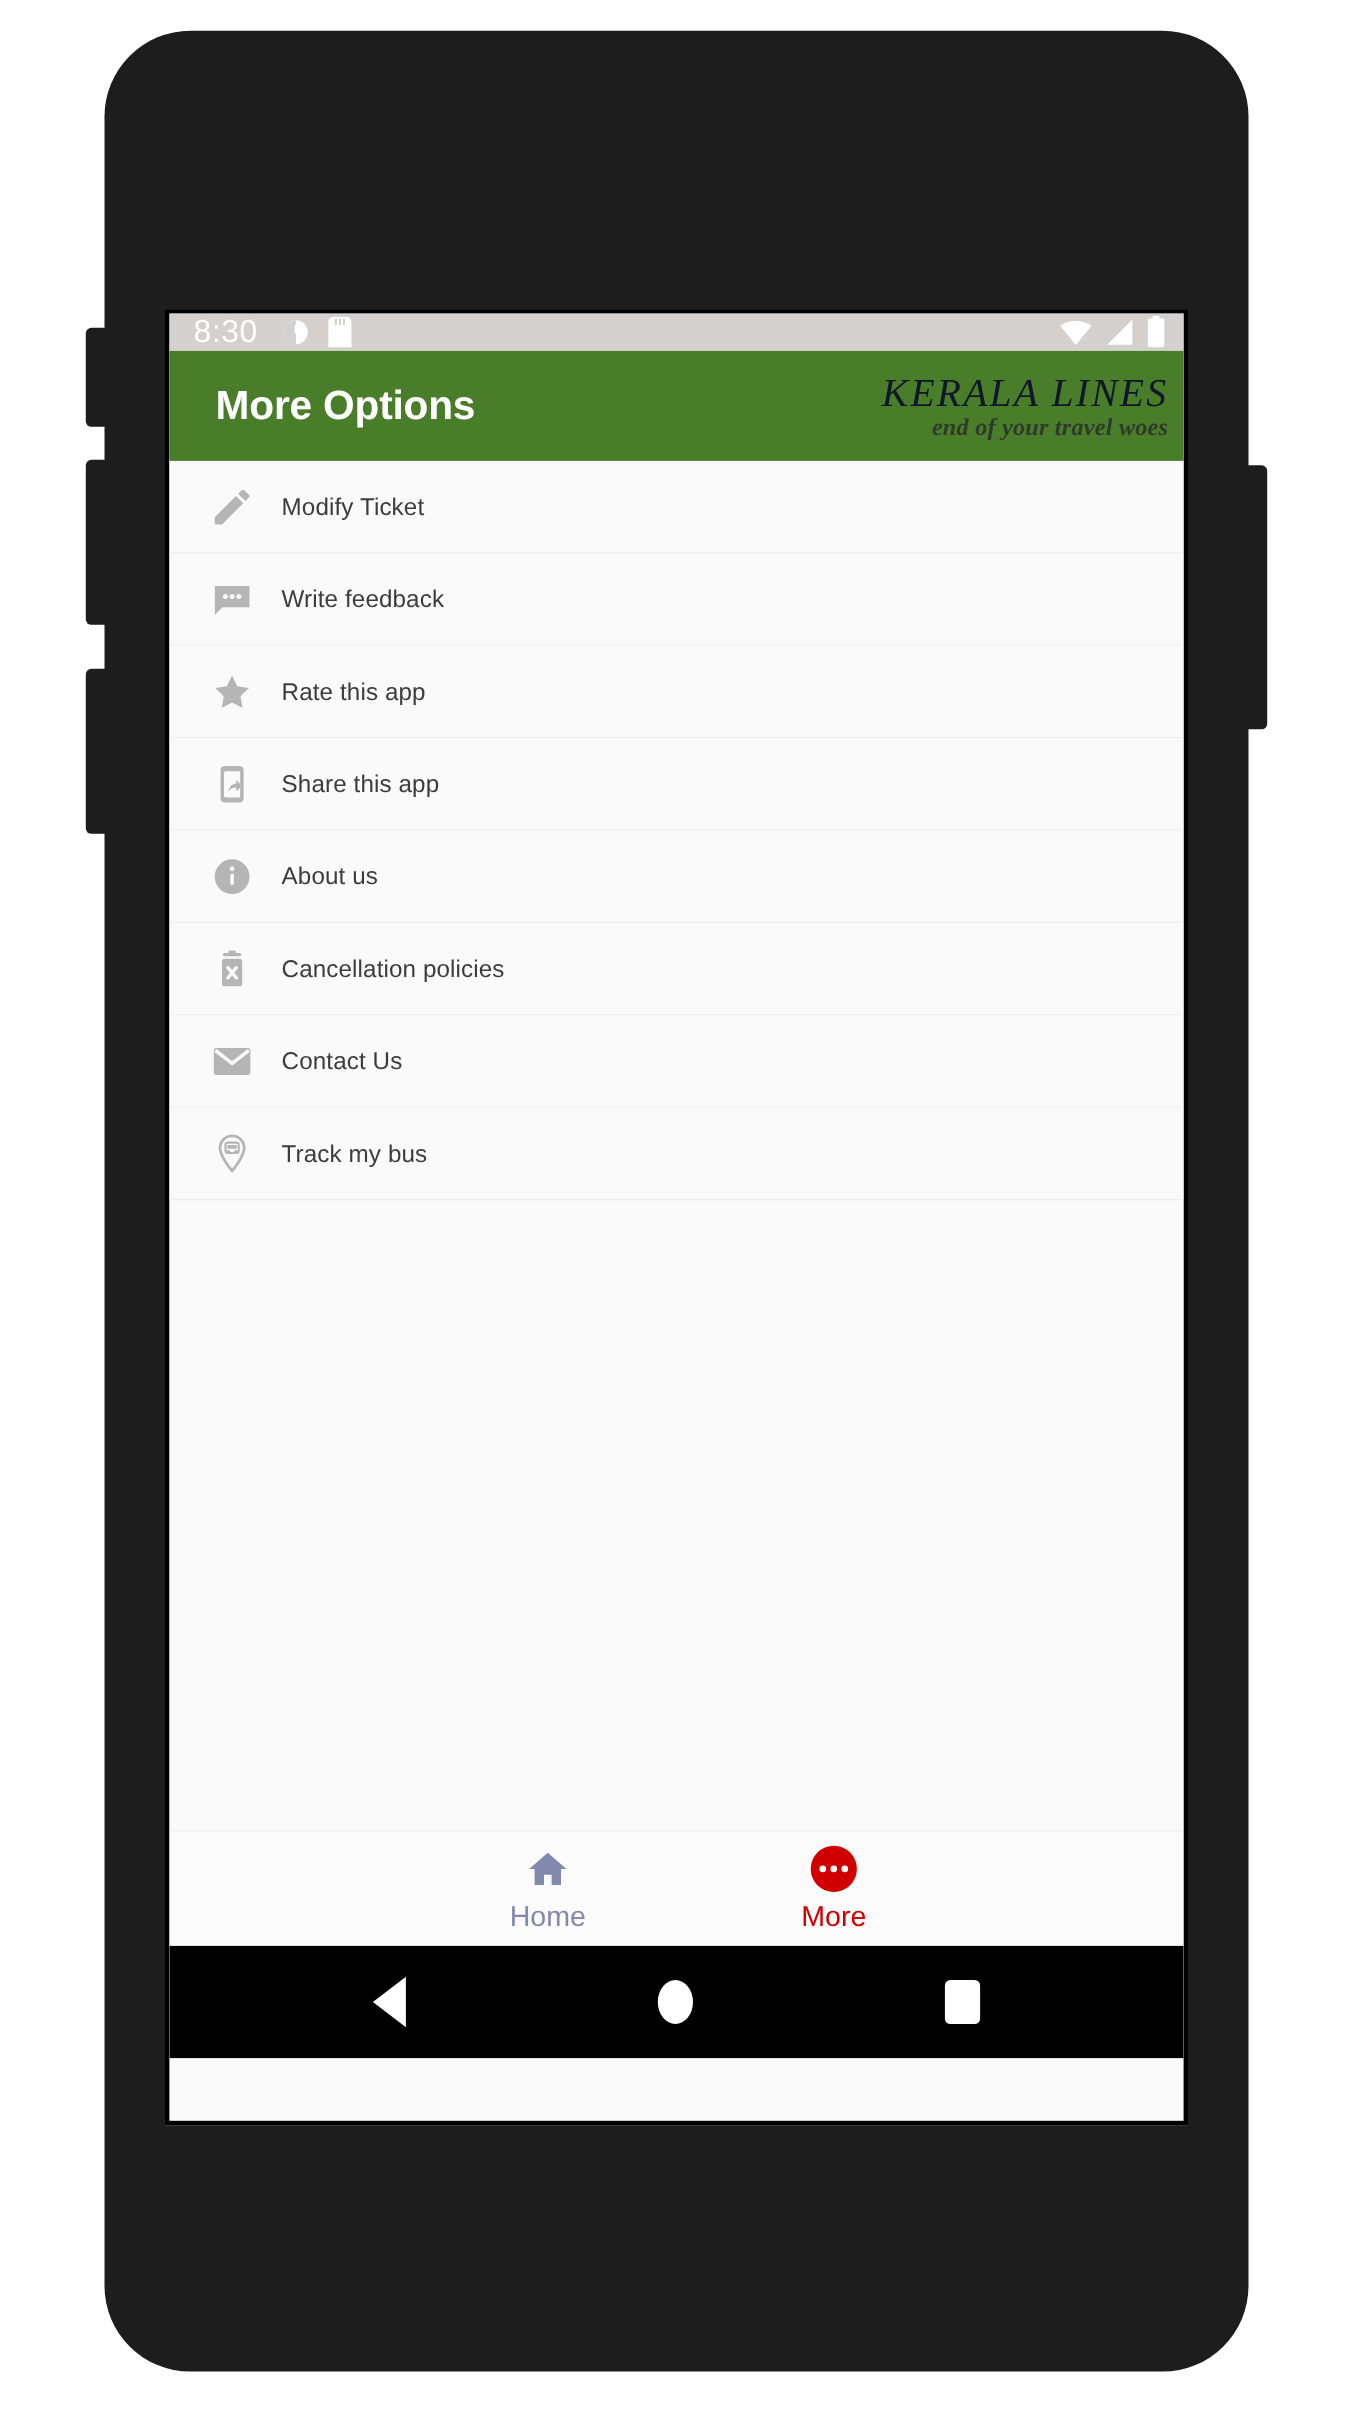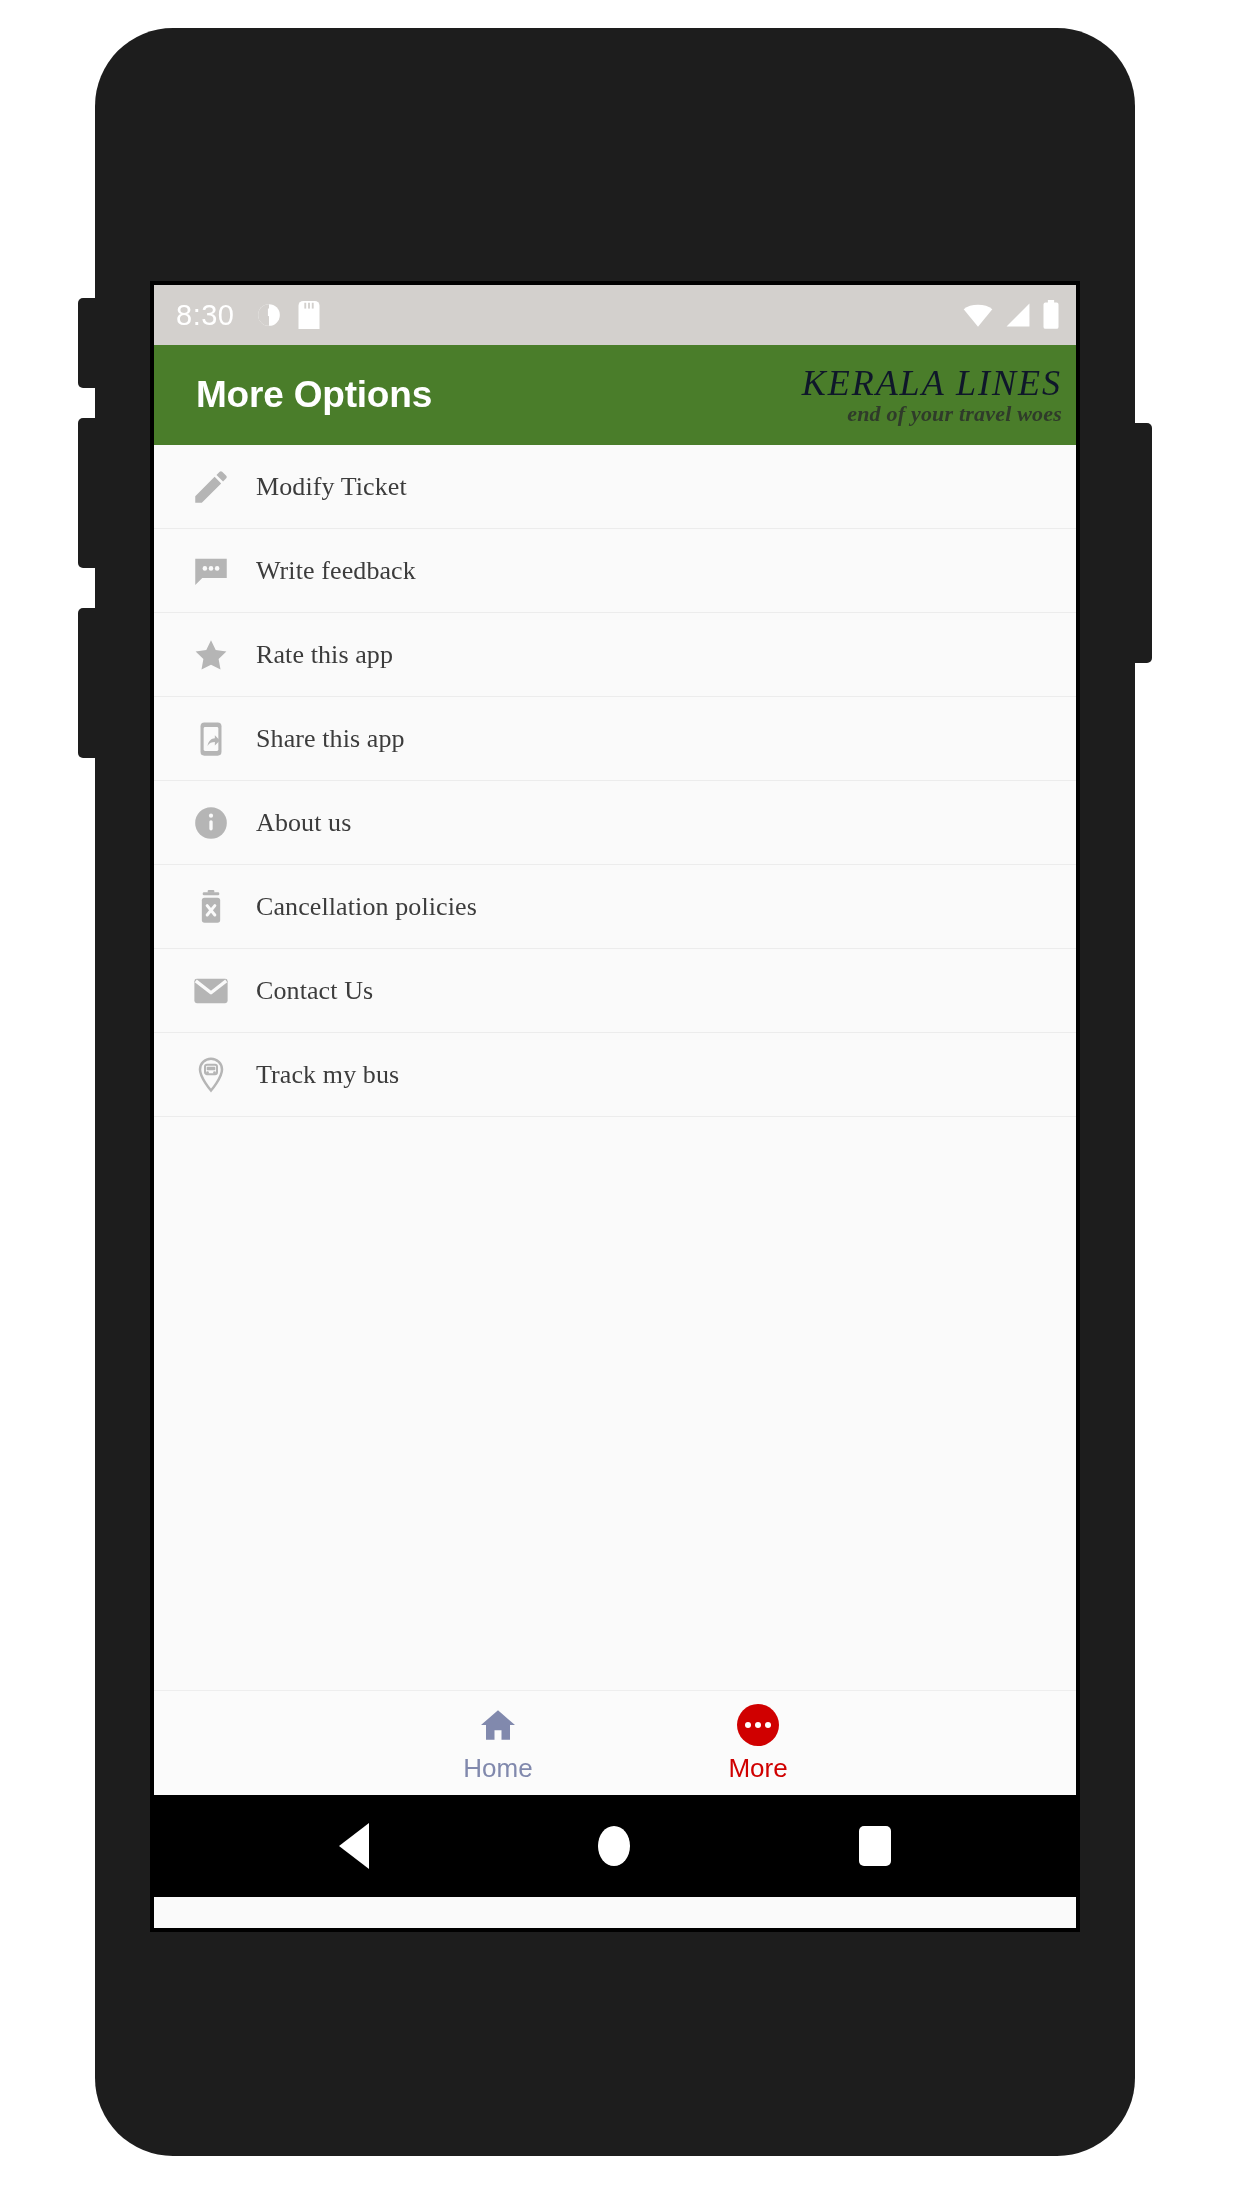--- a/index.html
+++ b/index.html
@@ -46,21 +46,21 @@
     top: 281px;
     width: 930px;
     height: 1651px;
     background: #fafafa;
     overflow: hidden;
     border: 4px solid #000000;
   }
 
   
   .statusbar {
-    height: 60px;
+    height: 34px;
     background: #d3d0cd;
     display: flex;
     align-items: center;
     padding: 0 16px 0 22px;
     color: #ffffff;
   }
   .sb-clock {
     font-size: 29px;
     font-weight: 400;
     letter-spacing: 0.5px;
@@ -131,24 +131,23 @@
     width: 46px;
     min-width: 46px;
     height: 46px;
     display: flex;
     align-items: center;
     justify-content: center;
     margin-right: 22px;
   }
   .li-icon svg { display: block; }
   .li-label {
-    font-size: 26px;
+    font-size: 22px;
     color: #3c3c3c;
     letter-spacing: 0.1px;
-    font-family: Liberation Serif, serif;
   }
   .list-filler { flex: 1; background: #fafafa; }
 
   
   .bottomnav {
     height: 105px;
     background: #fbfbfb;
     border-top: 1px solid #eeeeee;
     display: flex;
     align-items: center;

